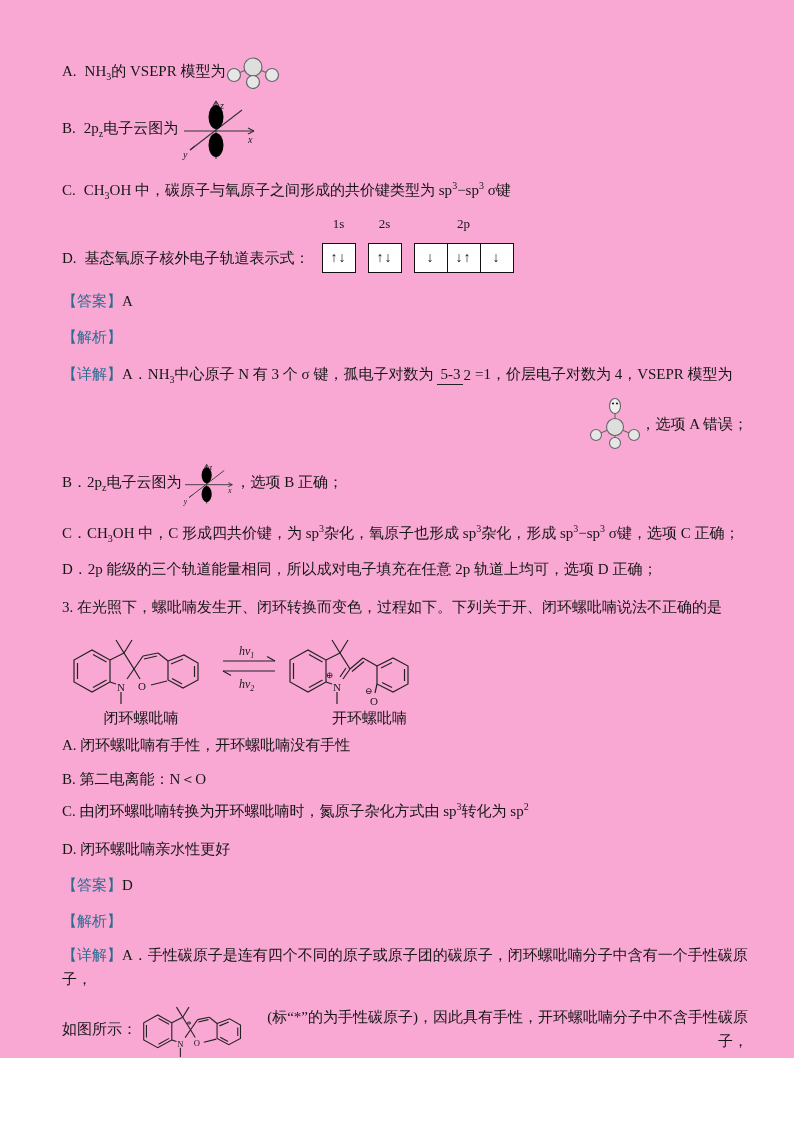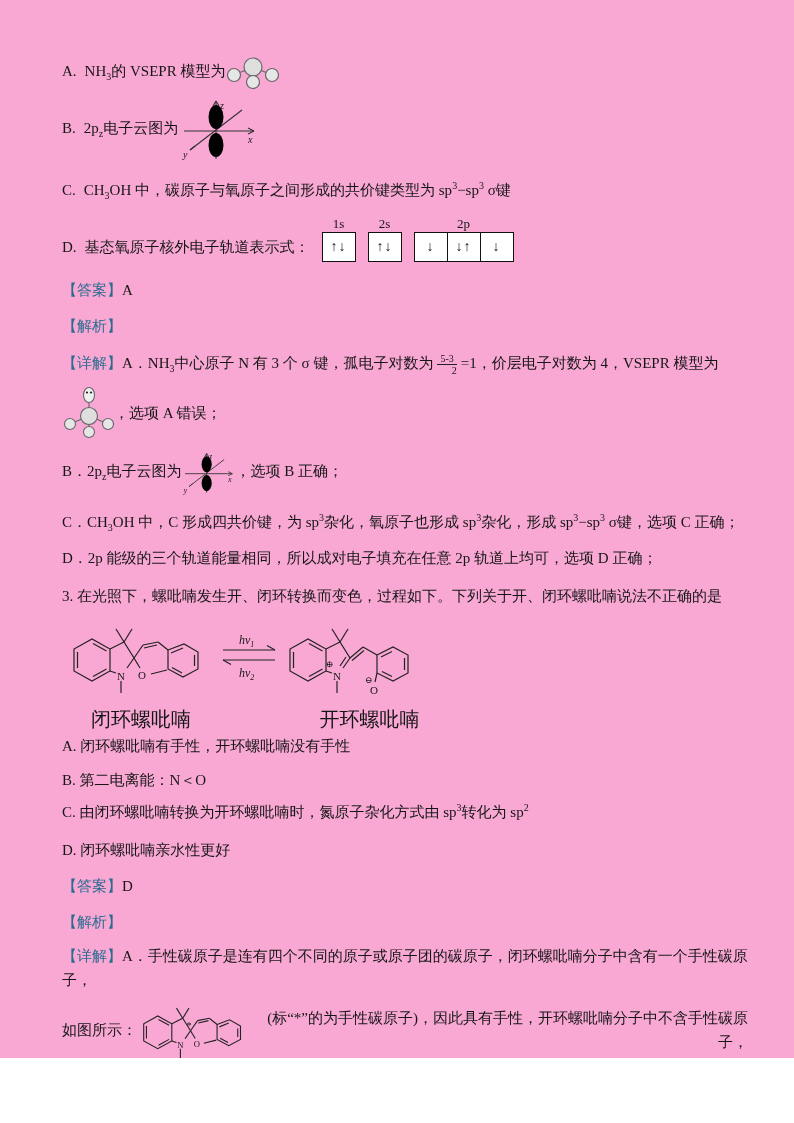--- a/index.html
+++ b/index.html
@@ -12,35 +12,35 @@
     font-family:"Liberation Serif","DejaVu Serif",serif;
     font-size:15px;line-height:24px;color:#161616;
     overflow:hidden;
   }
   .ln{margin:0;padding:0;}
   .blab{color:#2c6c91;}
   .sup{font-size:10px;vertical-align:super;line-height:0;}
   .sub{font-size:10px;vertical-align:sub;line-height:0;}
   .optp{margin-right:8px;}
   svg{vertical-align:middle;}
-  .frac{display:inline-flex;flex-direction:column;align-items:flex-end;vertical-align:middle;
-        margin:0 4px;line-height:1.15;font-size:10px;}
+  .frac{display:inline-flex;flex-direction:row;align-items:flex-end;vertical-align:middle;
+        margin:0 4px;line-height:1.15;font-size:15px;}
   .frac .fn{border-bottom:1px solid #222;padding:0 3px;}
   
   .orbwrap{display:inline-flex;align-items:flex-end;}
-  .ogrp{display:inline-flex;flex-direction:column;align-items:center;margin-left:12px;}
+  .ogrp{display:inline-flex;flex-direction:column;align-items:center;margin-left:12px;gap:11px;}
   .olab{font-size:13px;line-height:16px;}
   .oboxes{display:flex;}
   .obox{width:32px;height:28px;border:1.6px solid #111;display:flex;align-items:center;
         justify-content:center;font-size:14px;letter-spacing:1px;background:#fff;}
   .oboxes .obox + .obox{border-left:none;}
   
   .scheme{display:flex;align-items:flex-start;margin-left:4px;}
   .mol{display:flex;flex-direction:column;align-items:center;}
-  .mlabel{text-align:center;font-size:20px;margin-top:12px;line-height:18px;}
+  .mlabel{text-align:center;font-size:15px;margin-top:0px;line-height:18px;}
   .figrow{display:flex;align-items:center;}
   .figrow .fsvg{flex-shrink:0;}
   .flexend{display:flex;align-items:flex-end;}
 </style>
 </head>
 <body>
 
 <div class="page">
 
   <p class="ln" style="margin-top:0;">
@@ -110,21 +110,21 @@
     <span class="blab">【解析】</span>
   </p>
 
   <p class="ln" style="margin-top:10px;line-height:30px;">
     <span class="blab">【详解】</span><span>A．NH</span><span class="sub">3</span><span>中心原子 N 有 3 个 σ 键，孤电子对数为</span><span class="frac">
         <span class="fn">5-3</span>
         <span>2</span>
       </span><span>=1，价层电子对数为 4，VSEPR 模型为</span>
   </p>
 
-  <p class="ln" style="margin-top:8px;">
+  <p class="ln" style="margin-top:8px;text-align:right;">
     <svg width="52" height="58" viewBox="0 0 52 58">
       <g stroke="#666" stroke-width="1.1">
         <line x1="27" y1="16" x2="27" y2="24"></line>
         <line x1="27" y1="30" x2="8" y2="38"></line>
           <line x1="27" y1="30" x2="46" y2="38"></line>
           <line x1="27" y1="30" x2="27" y2="46"></line>
         <ellipse cx="27" cy="9" rx="5.5" ry="7.5" fill="#efefef"></ellipse>
         <circle cx="25" cy="6.5" r="1.1" fill="#222" stroke="none"></circle>
           <circle cx="29" cy="6.5" r="1.1" fill="#222" stroke="none"></circle>
         <circle cx="27" cy="30" r="8.5" fill="#dedede"></circle>

